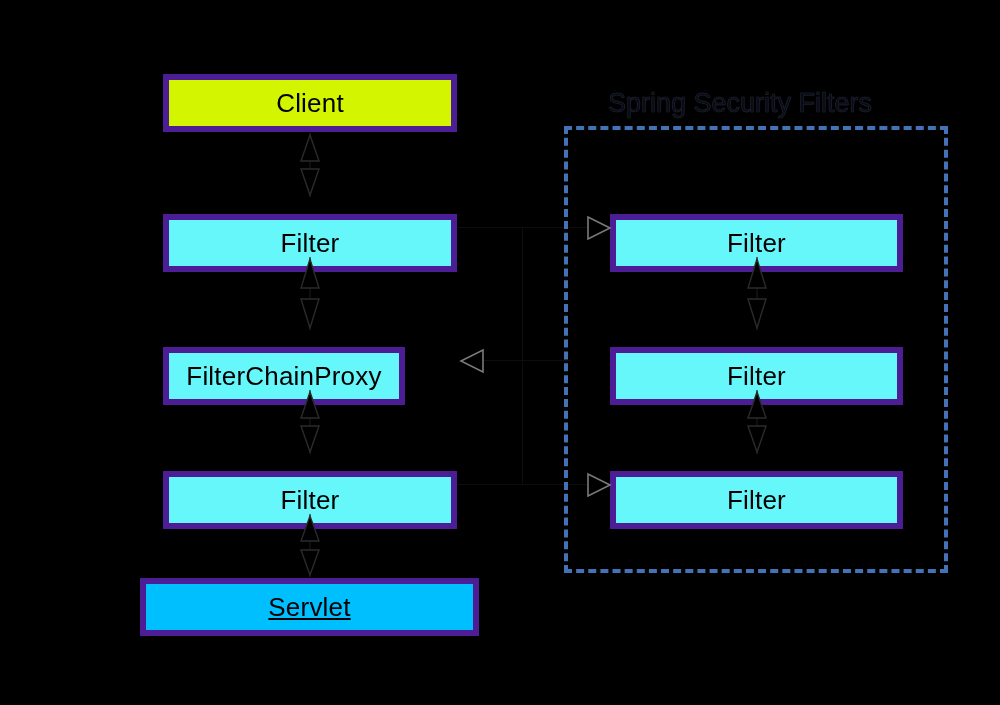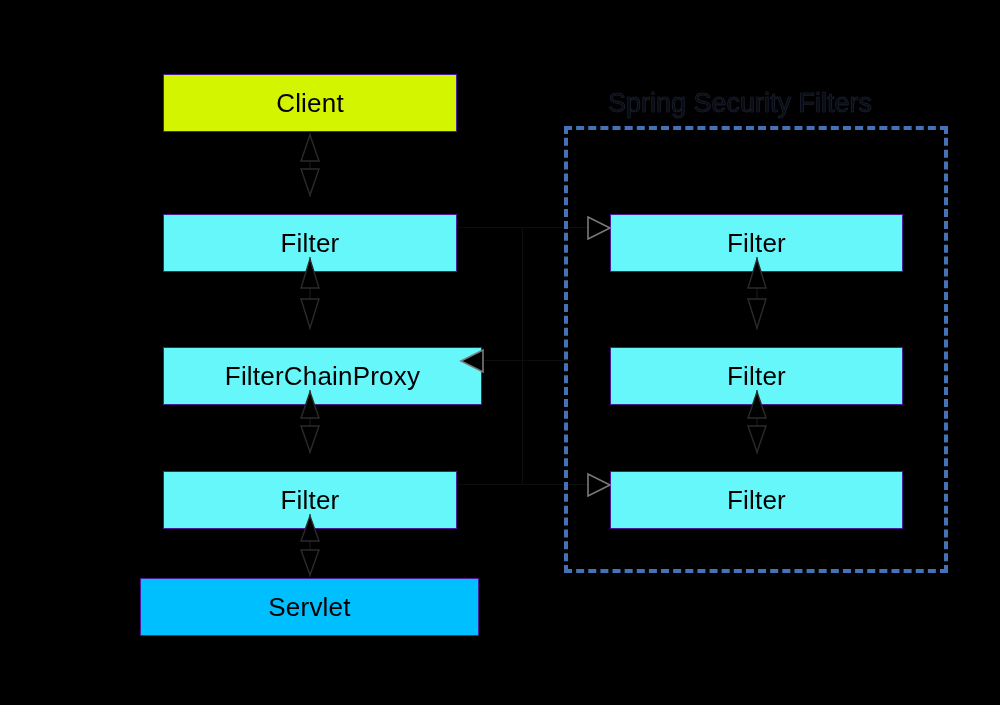--- a/index.html
+++ b/index.html
@@ -14,33 +14,33 @@
     height: 705px;
     background: #000000;
     overflow: hidden;
     font-family: "Liberation Sans", sans-serif;
   }
 
   
   .node {
     position: absolute;
     box-sizing: border-box;
-    border: 1px solid #4c1d95;
+    border: 6px solid #4c1d95;
     display: flex;
     align-items: center;
     justify-content: center;
     color: #000000;
     font-size: 26px;
     line-height: 1;
     letter-spacing: 0.2px;
     white-space: nowrap;
   }
   .node-client  { background: #d4f500; }
   .node-filter  { background: #66f7fb; margin-top: 16px; }
-  .node-servlet { background: #00bfff; }
+  .node-servlet { background: #00bfff; text-decoration: underline; }
 
   
   .group-box {
     position: absolute;
     box-sizing: border-box;
     border: 4px dashed #4373b6;
     background: transparent;
   }
   .group-title {
     position: absolute;
@@ -92,21 +92,21 @@
   <div class="conn-v" style="left:522px; top:227px; height:257px; background:#0d0d0d;"></div>
 
   <div class="node node-client" style="left:163px; top:74px; width:294px; height:58px;">
     <span>Client</span>
   </div>
 
   <div class="node node-filter" style="left:163px; top:198px; width:294px; height:58px;">
     <span>Filter</span>
   </div>
 
-  <div class="node node-filter" style="left:163px; top:331px; width:319px; height:58px;">
+  <div class="node node-filter" style="left:163px; top:331px; width:242px; height:58px;">
     <span>FilterChainProxy</span>
   </div>
 
   <div class="node node-filter" style="left:163px; top:455px; width:294px; height:58px;">
     <span>Filter</span>
   </div>
 
   <div class="node node-servlet" style="left:140px; top:578px; width:339px; height:58px;">
     <span>Servlet</span>
   </div>

